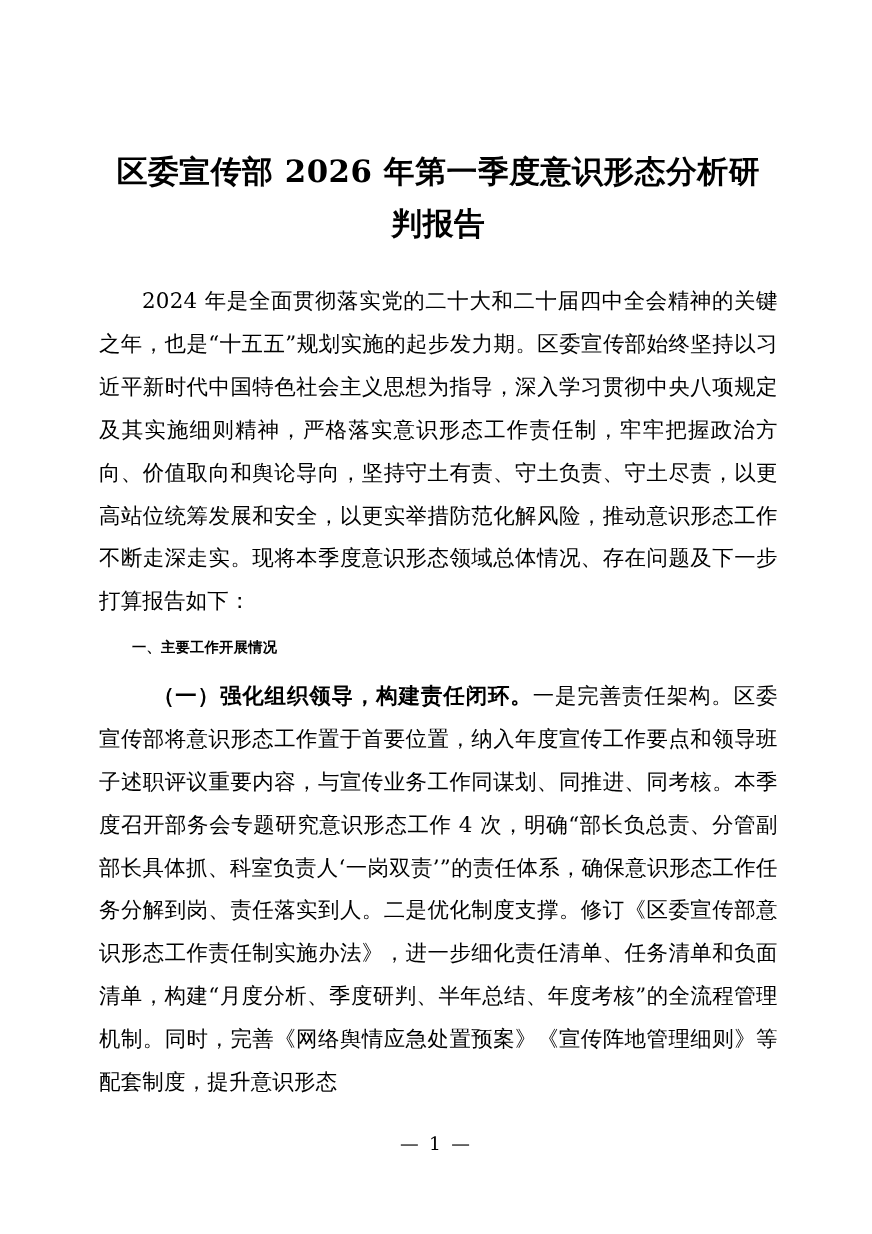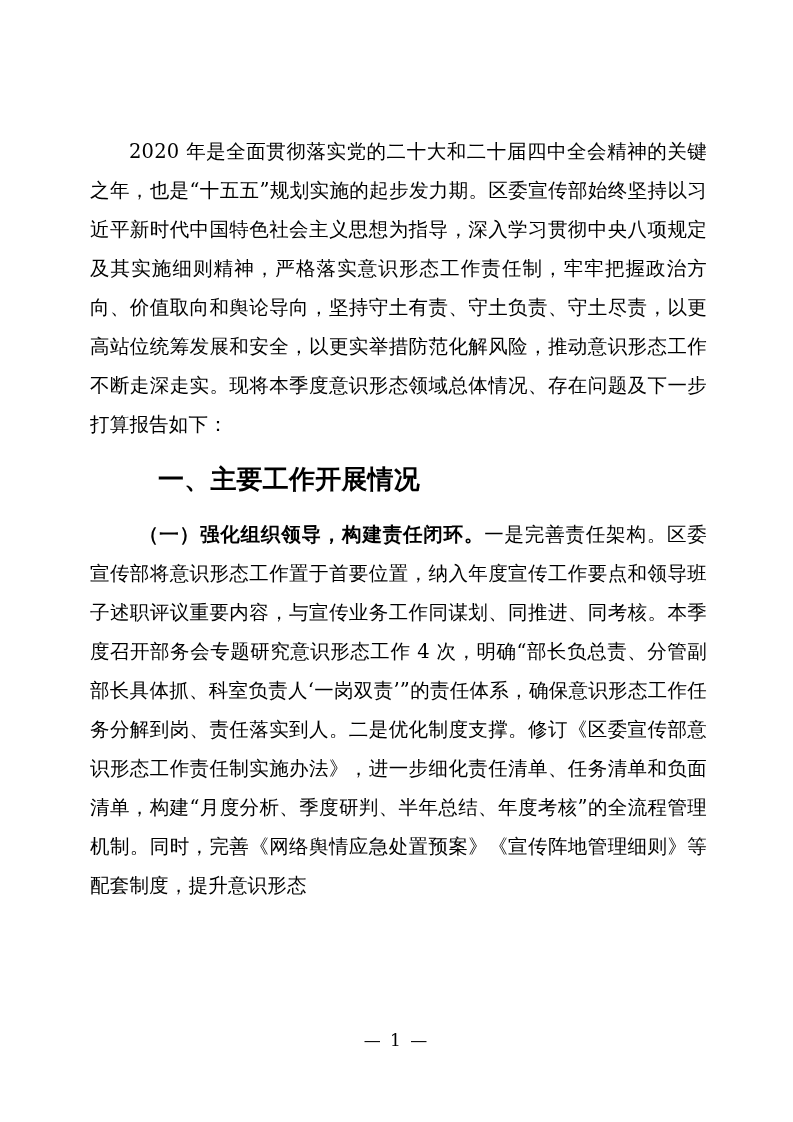--- a/index.html
+++ b/index.html
@@ -34,25 +34,25 @@
   .para {
     font-size: 19.5px;
     line-height: 39px;
     text-align: justify;
     text-justify: inter-ideograph;
     margin: 0;
     text-indent: 2em;
     letter-spacing: 0.2px;
   }
   .heading-1 {
-    font-size: 26px;
+    font-size: 13px;
     line-height: 39px;
     font-weight: bold;
     text-indent: 2em;
-    margin: 16px;
+    margin: 4px;
     letter-spacing: 0.2px;
   }
   .para .lead {
     font-weight: bold;
     margin-left: 10px;
   }
   .page-number {
     position: absolute;
     left: 0;
     right: 0;
@@ -60,22 +60,23 @@
     text-align: center;
     font-size: 17px;
     letter-spacing: 2px;
   }
 </style>
 </head>
 <body>
 
 <div class="page">
 
+  <h1 class="doc-title">区委宣传部 2026 年第一季度意识形态分析研判报告</h1>
 
-  <p class="para">2020 年是全面贯彻落实党的二十大和二十届四中全会精神的关键之年，也是“十五五”规划实施的起步发力期。区委宣传部始终坚持以习近平新时代中国特色社会主义思想为指导，深入学习贯彻中央八项规定及其实施细则精神，严格落实意识形态工作责任制，牢牢把握政治方向、价值取向和舆论导向，坚持守土有责、守土负责、守土尽责，以更高站位统筹发展和安全，以更实举措防范化解风险，推动意识形态工作不断走深走实。现将本季度意识形态领域总体情况、存在问题及下一步打算报告如下：</p>
+  <p class="para">2024 年是全面贯彻落实党的二十大和二十届四中全会精神的关键之年，也是“十五五”规划实施的起步发力期。区委宣传部始终坚持以习近平新时代中国特色社会主义思想为指导，深入学习贯彻中央八项规定及其实施细则精神，严格落实意识形态工作责任制，牢牢把握政治方向、价值取向和舆论导向，坚持守土有责、守土负责、守土尽责，以更高站位统筹发展和安全，以更实举措防范化解风险，推动意识形态工作不断走深走实。现将本季度意识形态领域总体情况、存在问题及下一步打算报告如下：</p>
 
   <p class="heading-1">一、主要工作开展情况</p>
 
   <p class="para"><span class="lead">（一）强化组织领导，构建责任闭环。</span><span>一是完善责任架构。区委宣传部将意识形态工作置于首要位置，纳入年度宣传工作要点和领导班子述职评议重要内容，与宣传业务工作同谋划、同推进、同考核。本季度召开部务会专题研究意识形态工作 4 次，明确“部长负总责、分管副部长具体抓、科室负责人‘一岗双责’”的责任体系，确保意识形态工作任务分解到岗、责任落实到人。二是优化制度支撑。修订《区委宣传部意识形态工作责任制实施办法》，进一步细化责任清单、任务清单和负面清单，构建“月度分析、季度研判、半年总结、年度考核”的全流程管理机制。同时，完善《网络舆情应急处置预案》《宣传阵地管理细则》等配套制度，提升意识形态</span></p>
 
   <div class="page-number">— 1 —</div>
 
 </div>
 
 </body></html>

